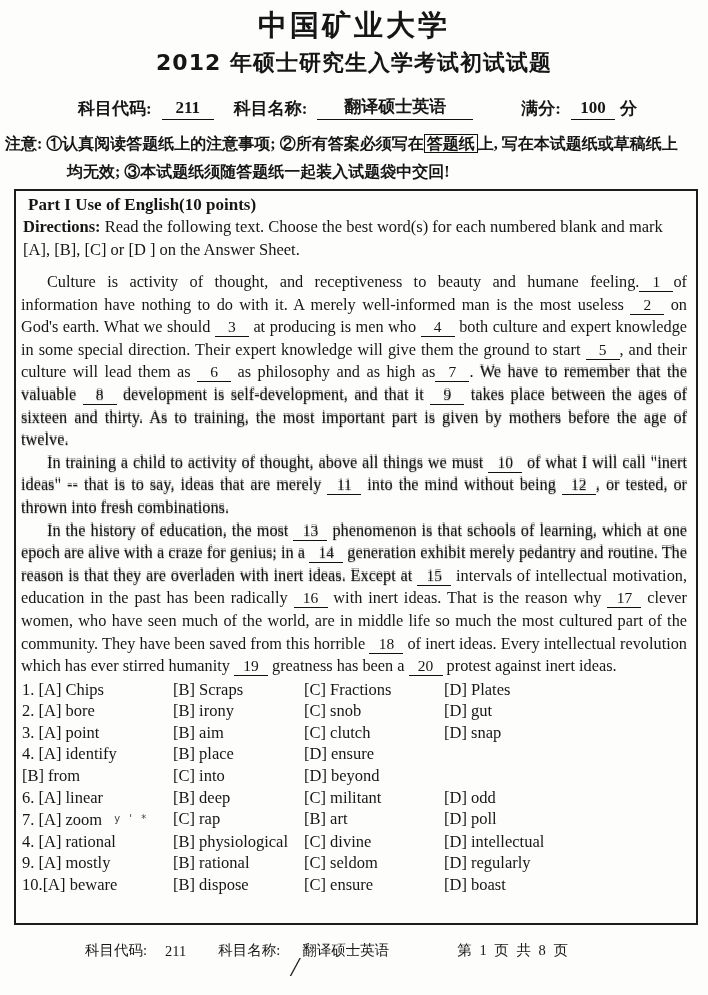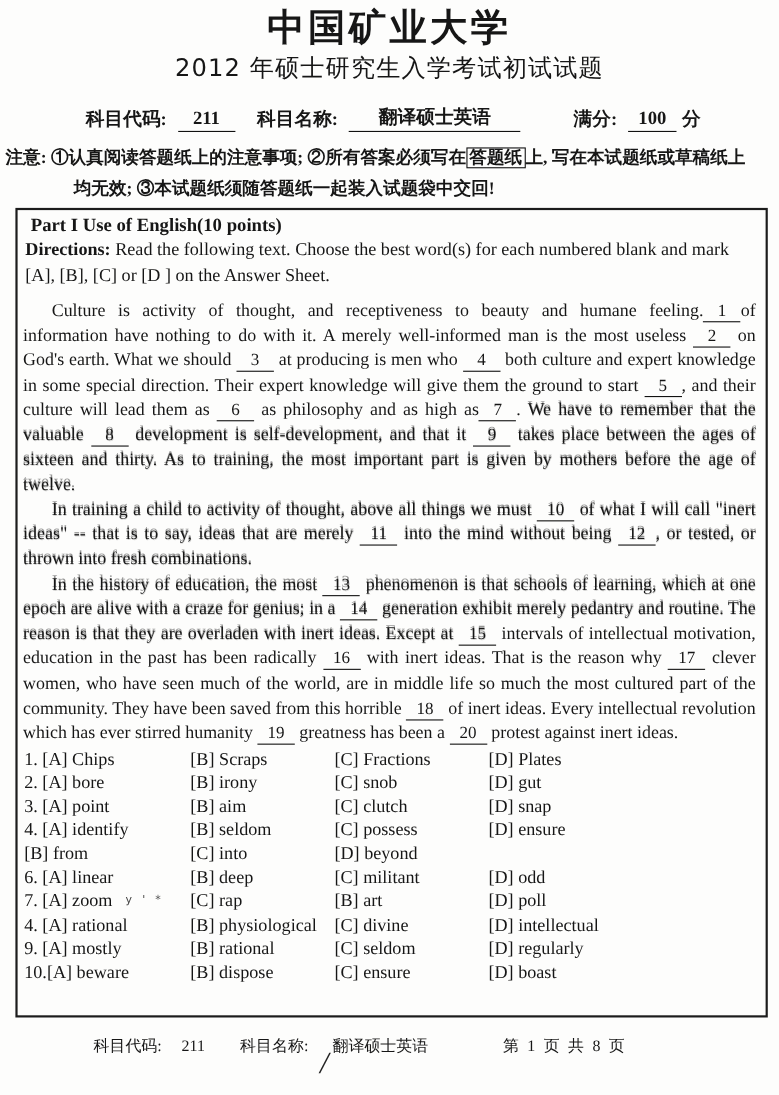--- a/index.html
+++ b/index.html
@@ -4,25 +4,25 @@
 <style>
   html,body { margin:0; padding:0; }
   body {
     width:708px; height:995px; position:relative; overflow:hidden;
     background:#fdfdfc; color:#161616;
     font-family:"Liberation Serif", serif;
   }
   .u-title {
     margin:10px 0 0; text-align:center;
     font-family:"DejaVu Sans", sans-serif; font-weight:bold;
-    font-size:34px; letter-spacing:3px; line-height:30px;
+    font-size:29px; letter-spacing:3px; line-height:30px;
   }
   .e-title {
     margin:9px 0 0; text-align:center;
-    font-family:"DejaVu Sans", sans-serif; font-weight:normal;
+    font-family:"DejaVu Sans", sans-serif; font-weight:bold;
     font-size:22px; letter-spacing:1px; line-height:28px;
   }
   .subject-line {
     margin:18px 0 0 78px; font-size:17px; font-weight:bold;
     display:flex; align-items:flex-end; white-space:nowrap;
   }
   .uval {
     display:inline-block; border-bottom:1.5px solid #111;
     text-align:center; padding:0 4px 1px;
   }
@@ -131,22 +131,21 @@
           <span class="opt-cell">[D] gut</span>
         </div>
         <div class="opt-row">
           <span class="opt-cell">3. [A] point</span>
           <span class="opt-cell">[B] aim</span>
           <span class="opt-cell">[C] clutch</span>
           <span class="opt-cell">[D] snap</span>
         </div>
         <div class="opt-row">
           <span class="opt-cell">4. [A] identify</span>
-          <span class="opt-cell">[B] seldom</span>
-          <span class="opt-cell">[C] possess</span>
+          <span class="opt-cell">[B] place</span>
           <span class="opt-cell">[D] ensure</span>
         </div>
         <div class="opt-row">
           <span class="opt-cell">[B] from</span>
           <span class="opt-cell">[C] into</span>
           <span class="opt-cell">[D] beyond</span>
         </div>
         <div class="opt-row">
           <span class="opt-cell">6. [A] linear</span>
           <span class="opt-cell">[B] deep</span>

